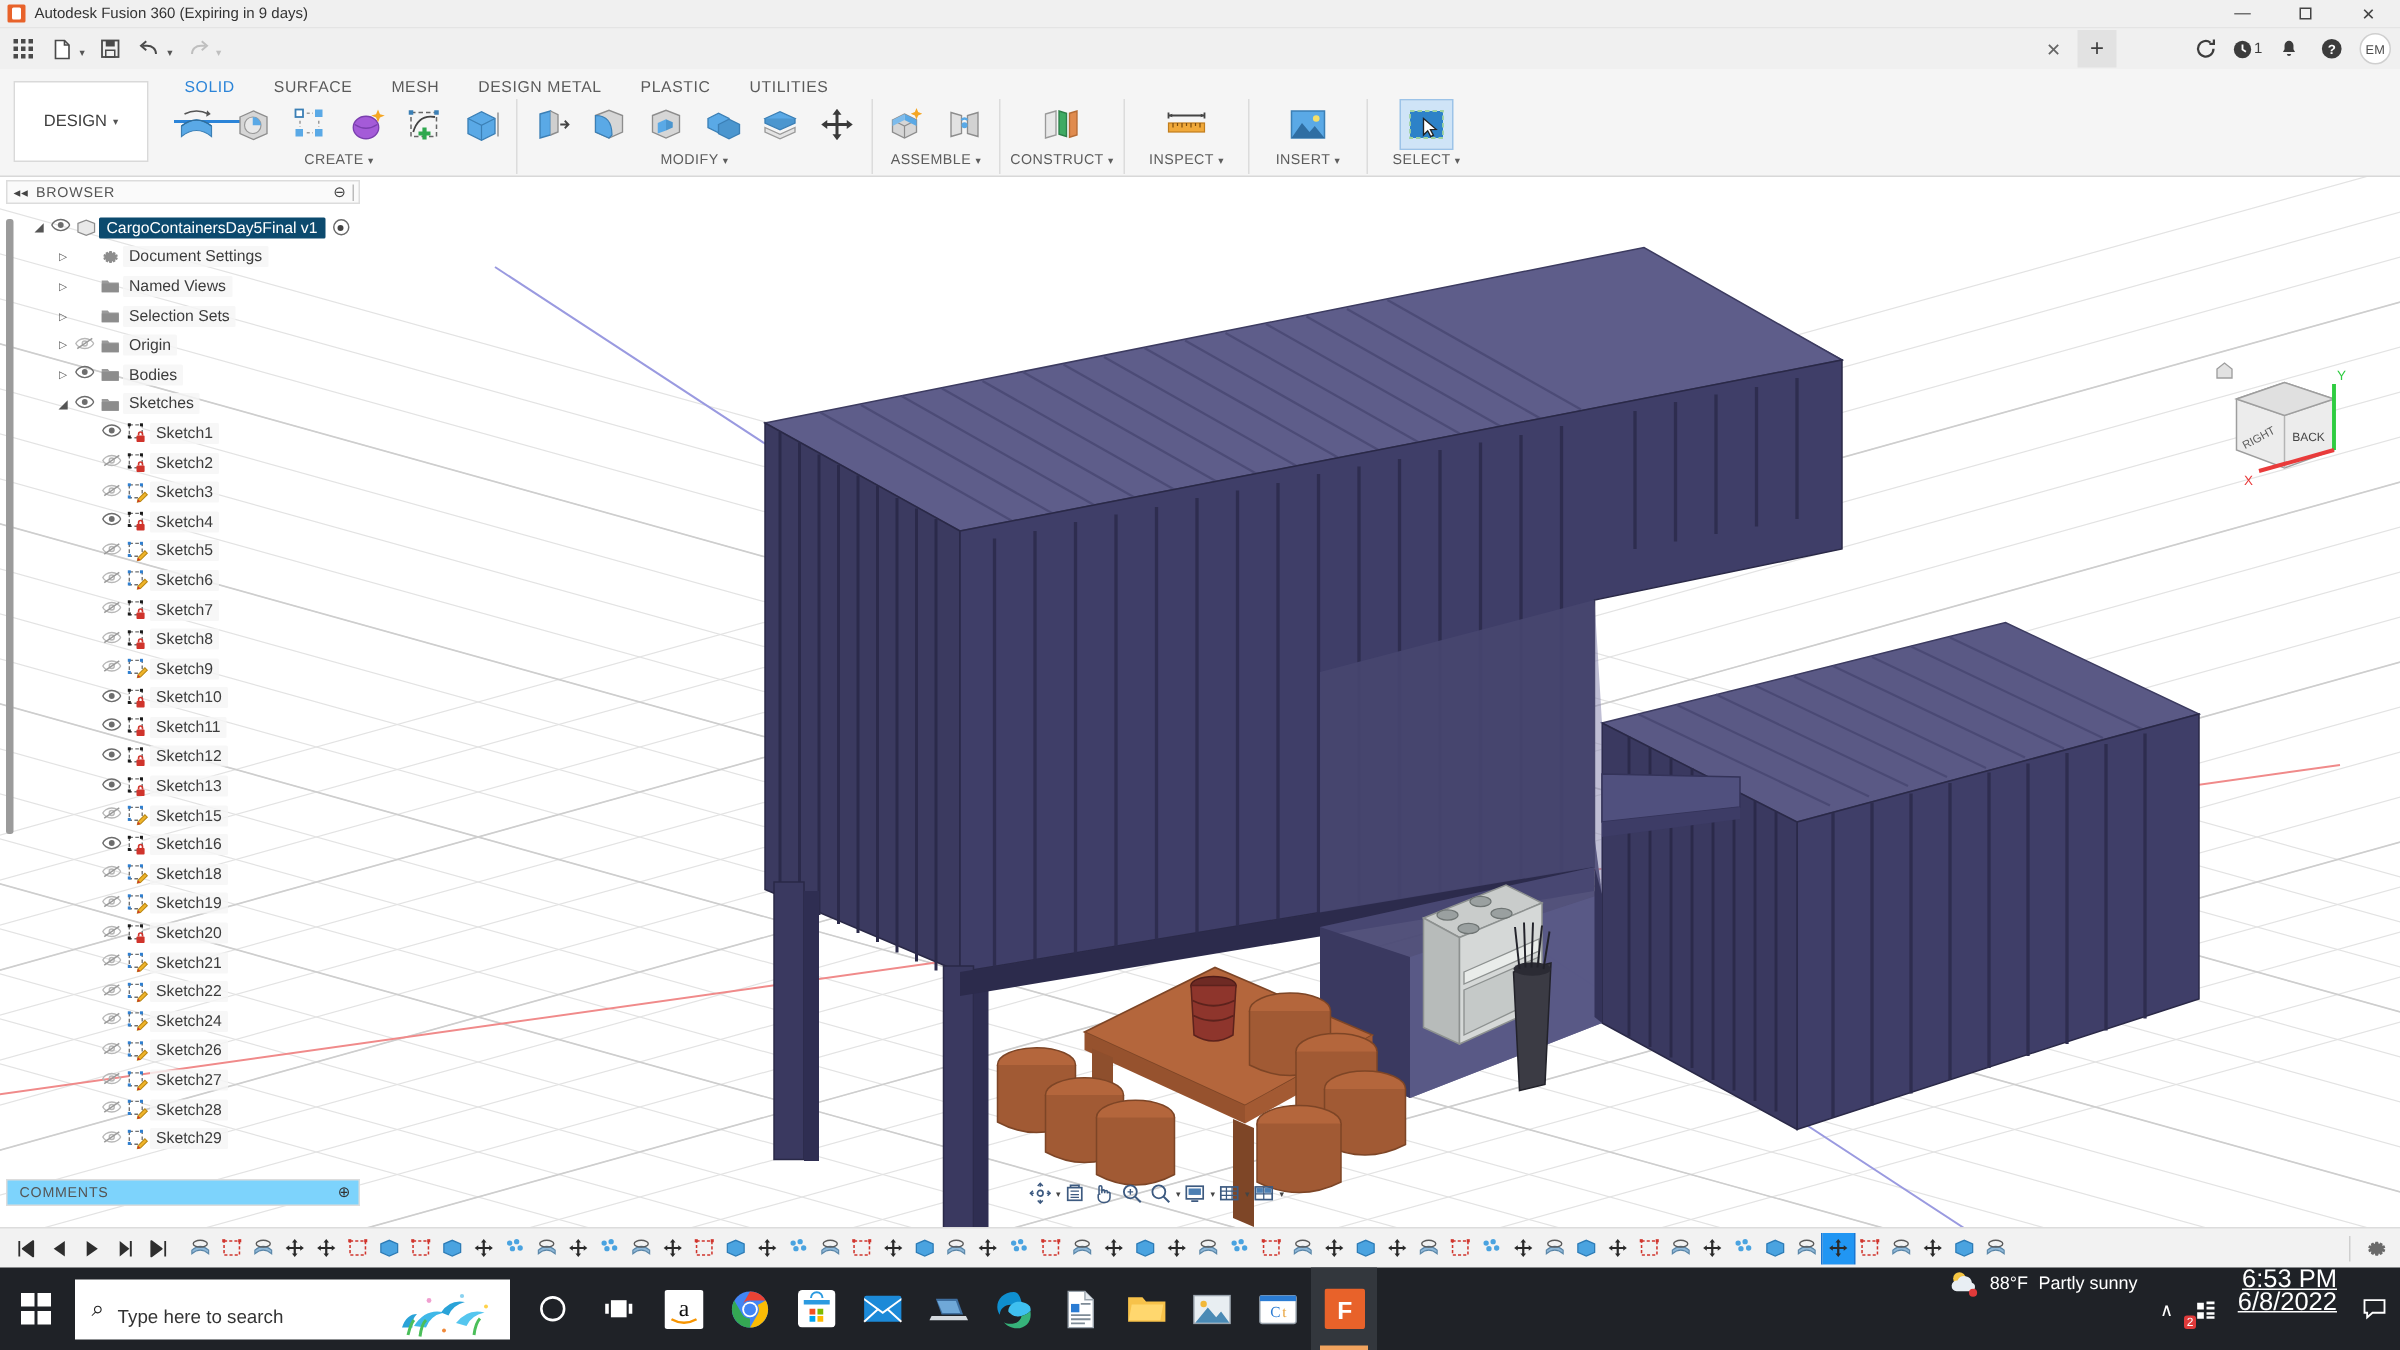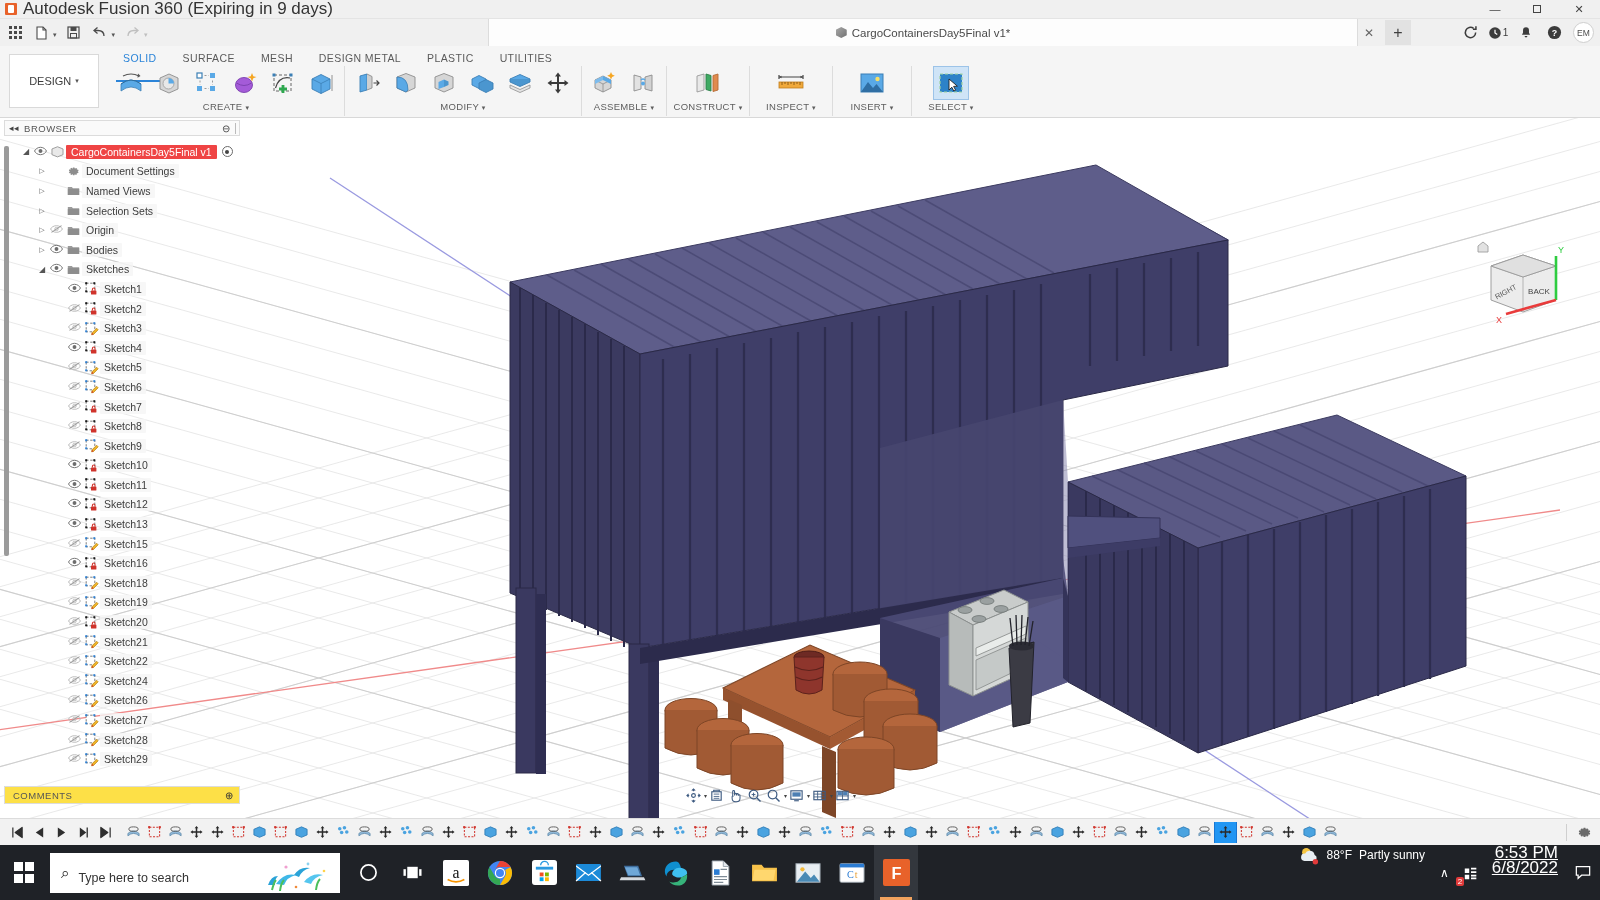--- a/index.html
+++ b/index.html
@@ -18,21 +18,21 @@
     border-bottom: 1px solid #e4e4e4;
   }
   .tb-icon {
     width: 12px; height: 12px; margin-left: 5px; margin-right: 6px;
     background: #e8622a; border-radius: 1px; position: relative; flex: none;
   }
   .tb-icon:after {
     content: ""; position: absolute; left: 3px; top: 2px; width: 6px; height: 8px;
     background: #fff; border-radius: 1px;
   }
-  .tb-title { font-size: 17px; color: #333; white-space: nowrap; }
+  .tb-title { font-size: 10px; color: #333; white-space: nowrap; }
   .tb-wincontrols { margin-left: auto; display: flex; height: 19px; }
   .tb-wincontrols div {
     width: 42px; height: 19px; display: flex; align-items: center; justify-content: center;
     font-size: 11px; color: #444;
   }
 
   
   .qat {
     position: absolute; left: 0; top: 19px; width: 1600px; height: 27px;
     background: #f0f0f0; display: flex; align-items: center;
@@ -134,21 +134,21 @@
     position: absolute; left: 6px; top: 142px; width: 240px; height: 630px;
     font-size: 10.5px; color: #3c3c3c;
   }
   .tnode { display: flex; align-items: center; height: 19.6px; white-space: nowrap; }
   .tcaret { width: 12px; text-align: center; font-size: 7px; color: #555; flex: none; }
   .tcaret.down { font-size: 8px; }
   .teye { width: 17px; text-align: center; flex: none; }
   .ticon { width: 17px; display: flex; align-items: center; justify-content: center; flex: none; }
   .tlabel { background: rgba(245,245,245,.82); padding: 1px 4px; border-radius: 1px; }
   .tnode.rootsel .tlabel {
-    background: #ef4444; color: #fff; padding: 1px 5px;
+    background: #0c4a6e; color: #fff; padding: 1px 5px;
   }
   .tdot {
     width: 11px; height: 11px; border-radius: 50%; border: 1px solid #6a6a6a;
     margin-left: 5px; display: flex; align-items: center; justify-content: center; flex: none;
     background: #fff;
   }
   .tdot i { width: 4px; height: 4px; border-radius: 50%; background: #444; display: block; }
   .scrollbar-v {
     position: absolute; left: 4px; top: 146px; width: 5px; height: 410px;
     background: #9b9b9b; border-radius: 2px;
@@ -157,21 +157,21 @@
   
   .canvas {
     position: absolute; left: 0; top: 118px; width: 1600px; height: 700px;
     background: #ffffff; overflow: hidden;
   }
   .canvas svg { display: block; }
 
   
   .comments {
     position: absolute; left: 4px; top: 786px; width: 236px; height: 18px;
-    background: #fde047; border: 1px solid #dcdcdc;
+    background: #7dd3fc; border: 1px solid #dcdcdc;
     display: flex; align-items: center; font-size: 9.5px; color: #555; letter-spacing: .5px;
   }
   .comments .lbl { margin-left: 8px; }
   .comments .dot { margin-left: auto; margin-right: 5px; font-size: 10px; color: #333; }
 
   
   .navbar {
     position: absolute; left: 684px; top: 786px; height: 19px;
     display: flex; align-items: center; gap: 0;
   }
@@ -284,24 +284,20 @@
     <span class="qat-caret">▾</span>
     <div class="qat-btn">
       <svg width="15" height="13" viewBox="0 0 15 13">
           <path d="M3 10c0-3.5 2.5-5.5 6-5.5h3" fill="none" stroke="#bfbfbf" stroke-width="1.3"></path>
           <path d="M9.5 1.5L13 4.5l-3.5 3" fill="none" stroke="#bfbfbf" stroke-width="1.3"></path>
         </svg>
     </div>
     <span class="qat-caret" style="color:#bfbfbf">▾</span>
   </div>
 
-  <div class="doc-tab">
-    <span class="cube-ico"></span>
-    <span>CargoContainersDay5Final v1*</span>
-  </div>
   <div class="tab-close">✕</div>
   <div class="tab-add">+</div>
 
   <div class="top-right-icons">
     <div class="tri-btn">
       <svg width="15" height="15" viewBox="0 0 16 16">
           <path d="M13.5 8a5.5 5.5 0 1 1-2.2-4.4" fill="none" stroke="#3c3c3c" stroke-width="1.6"></path>
           <path d="M13.8 1.4v3.2h-3.2" fill="none" stroke="#3c3c3c" stroke-width="1.6"></path>
         </svg>
     </div>

